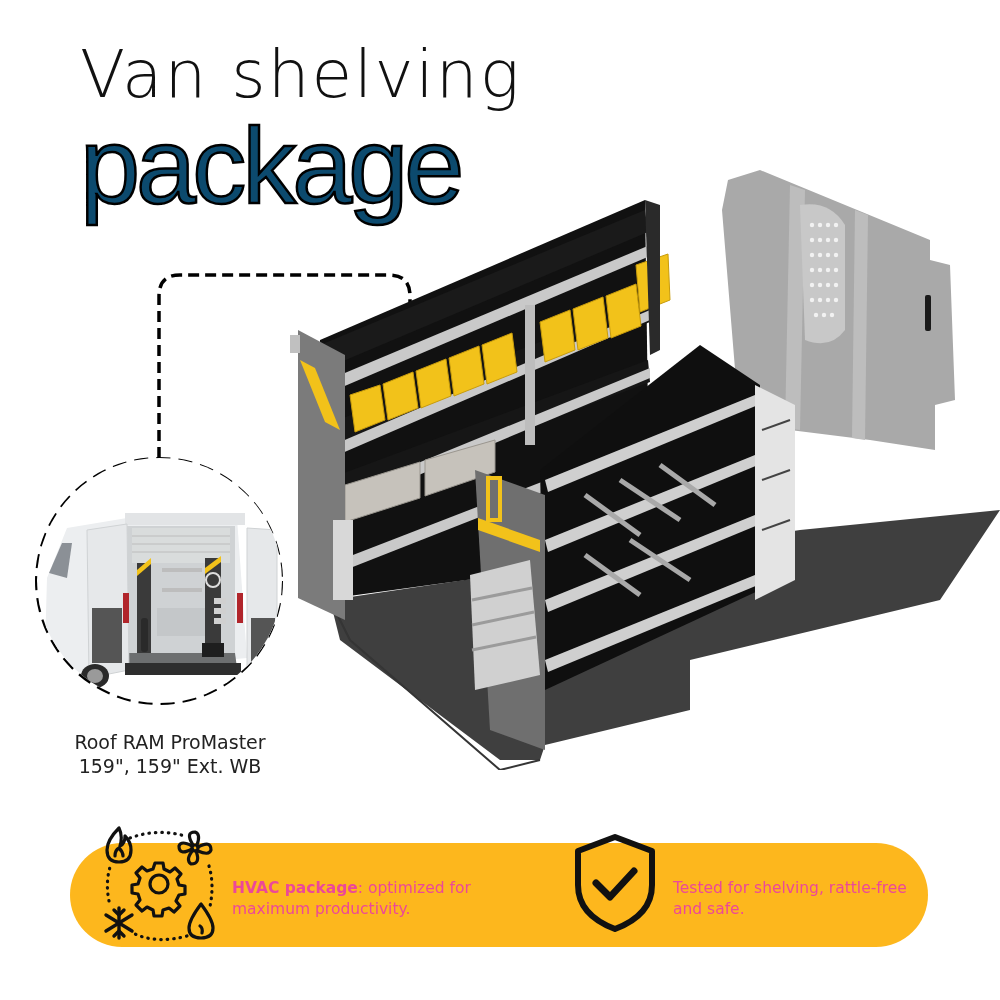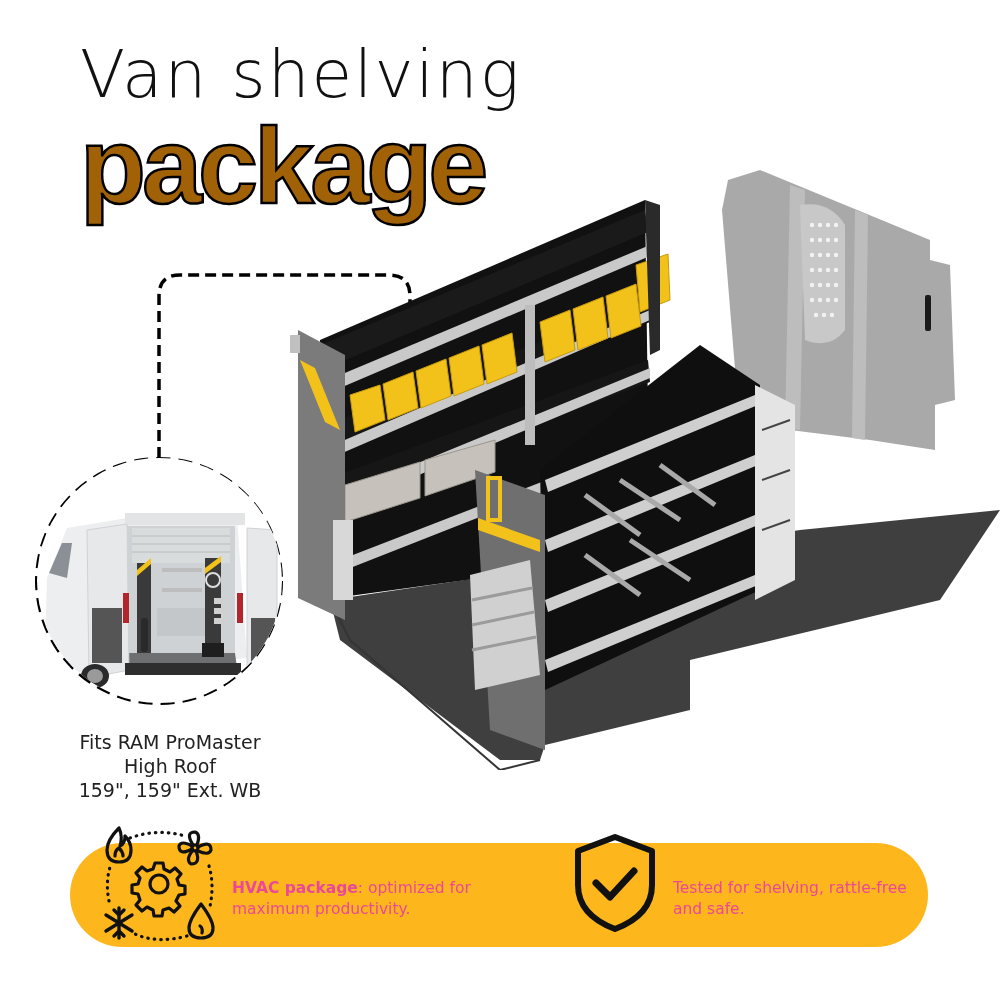--- a/index.html
+++ b/index.html
@@ -7,22 +7,22 @@
   body { position: relative; font-family: "DejaVu Sans", sans-serif; color: #111; }
 
   .title-light {
     position: absolute; left: 80px; top: 42px;
     font-family: "DejaVu Sans", sans-serif; font-weight: 300;
     font-size: 66px; letter-spacing: 2px; color: #111; line-height: 1;
     -webkit-text-stroke: 0px;
   }
   .title-bold {
     position: absolute; left: 80px; top: 112px;
-    font-family: "Liberation Sans", sans-serif; font-weight: 700;
-    font-size: 108px; letter-spacing: -4px; color: #a16207; line-height: 1;
+    font-family: "Liberation Sans", sans-serif; font-weight: 400;
+    font-size: 108px; letter-spacing: -4px; color: #0c4a6e; line-height: 1;
     -webkit-text-stroke: 2.5px #000;
   }
 
   .connector { position: absolute; left: 0; top: 0; width: 1000px; height: 1000px; pointer-events: none; }
 
   .inset {
     position: absolute; left: 37px; top: 458px; width: 245px; height: 245px;
     border-radius: 50%; overflow: hidden;
   }
   .fits-text {
@@ -108,22 +108,21 @@
     <rect x="88" y="205" width="116" height="12" fill="#2e2e2e"></rect>
 
     <ellipse cx="58" cy="218" rx="14" ry="12" fill="#2a2a2a"></ellipse>
     <ellipse cx="58" cy="218" rx="8" ry="7" fill="#9a9a9a"></ellipse>
 
     <path d="M12 115 L25 85 L35 85 L30 120 Z" fill="#8b9096"></path>
   </svg>
 </div>
 
 <div class="fits-text">
-  <span>Fits RAM ProMaster</span>
-  <span>High Roof</span>
+  <span>Roof RAM ProMaster</span>
   <span>159", 159" Ext. WB</span>
 </div>
 
 <svg class="scene" viewBox="280 170 720 600">
 
   <path d="M330 600 L800 530 L1000 510 L940 600 L690 660 L690 710 L545 745 L540 760 L500 760 L340 640 Z" fill="#3f3f3f"></path>
   <path d="M330 600 L350 640 L500 770 L540 760" fill="none" stroke="#353535" stroke-width="2"></path>
 
   <g>
     <path d="M728 180 L760 170 L930 240 L930 260 L950 265 L955 400 L935 405 L935 450 L870 440 L790 430 L740 430 L722 210 Z" fill="#a9a9a9"></path>

